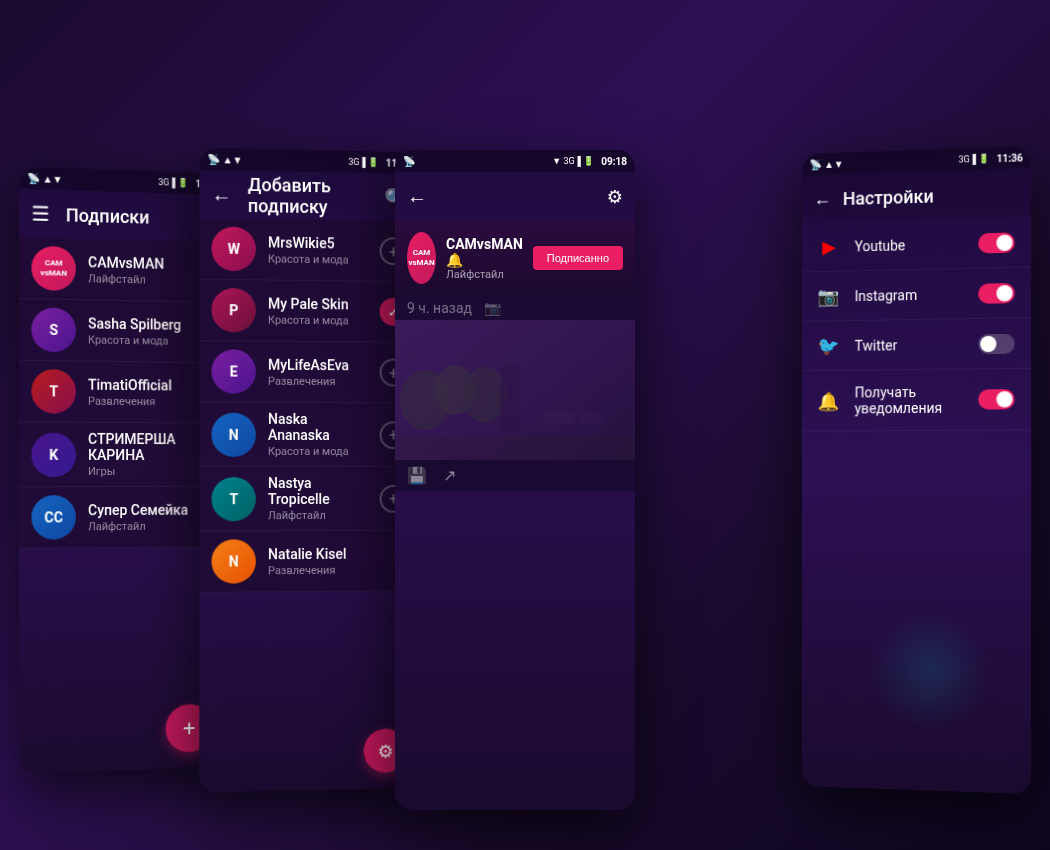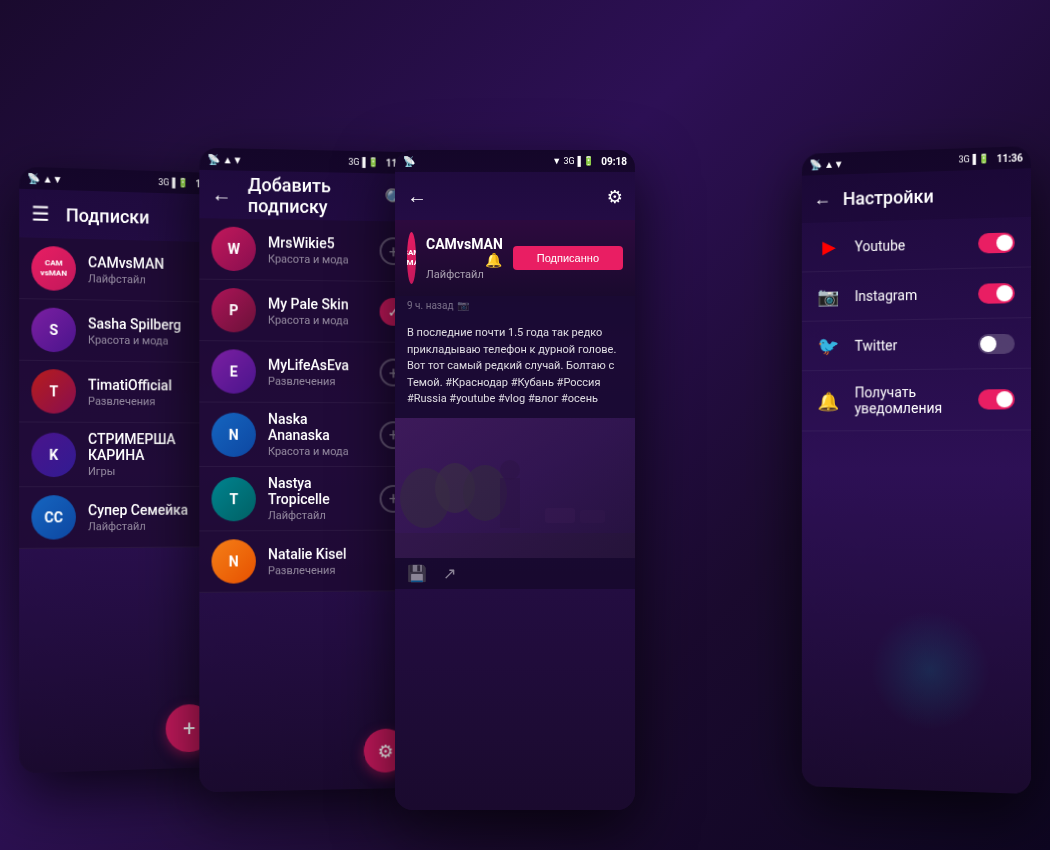--- a/index.html
+++ b/index.html
@@ -237,48 +237,48 @@
       border-radius: 50%;
       background: linear-gradient(135deg, #c2185b, #ff5722);
       display: flex;
       align-items: center;
       justify-content: center;
       font-size: 10px;
       color: #fff;
       font-weight: bold;
       overflow: hidden;
     }
-    .channel-name { font-size: 14px; color: #fff; font-weight: bold; text-align: right; }
+    .channel-name { font-size: 14px; color: #fff; font-weight: bold; }
     .channel-type { font-size: 11px; color: rgba(255,255,255,0.6); }
     .subscribe-btn {
       background: #e91e63;
       color: #fff;
       border: none;
-      padding: 6px 24px;
+      padding: 6px 14px;
       border-radius: 4px;
       font-size: 11px;
       cursor: pointer;
       margin-left: auto;
     }
 
     
     .post-text {
       padding: 10px 12px;
       font-size: 11px;
       color: rgba(255,255,255,0.85);
       line-height: 1.5;
       background: rgba(20,8,40,0.7);
     }
     .post-time {
       padding: 4px 12px;
-      font-size: 10px;
+      font-size: 14px;
       color: rgba(255,255,255,0.4);
       display: flex;
       align-items: center;
-      gap: 4px;
+      gap: 12px;
       background: rgba(20,8,40,0.7);
     }
     .post-image {
       width: 100%;
       height: 140px;
       background: linear-gradient(135deg, #4a2060 0%, #2d1055 40%, #1a0a2e 100%);
       position: relative;
       overflow: hidden;
     }
     .post-image-overlay {
@@ -582,21 +582,20 @@
           <div class="channel-name">CAMvsMAN 🔔</div>
           <div class="channel-type">Лайфстайл</div>
         </div>
         <button class="subscribe-btn">Подписанно</button>
       </div>
 
       <div class="post-time">
         <span>9 ч. назад</span>
         <span>📷</span>
       </div>
-      <div class="post-text">В последние почти 1.5 года так редко прикладываю телефон к дурной голове. Вот тот самый редкий случай. Болтаю с Темой. #Краснодар #Кубань #Россия #Russia #youtube #vlog #влог #осень</div>
 
       <div class="post-image">
         <div class="post-image-overlay"></div>
         
         <svg width="100%" height="100%" viewBox="0 0 240 140">
           <defs>
             <linearGradient id="imgGrad" x1="0%" y1="0%" x2="100%" y2="100%">
               <stop offset="0%" style="stop-color:#3d1a5a;stop-opacity:1"></stop>
               <stop offset="50%" style="stop-color:#2d1055;stop-opacity:1"></stop>
               <stop offset="100%" style="stop-color:#1a0a2e;stop-opacity:1"></stop>

